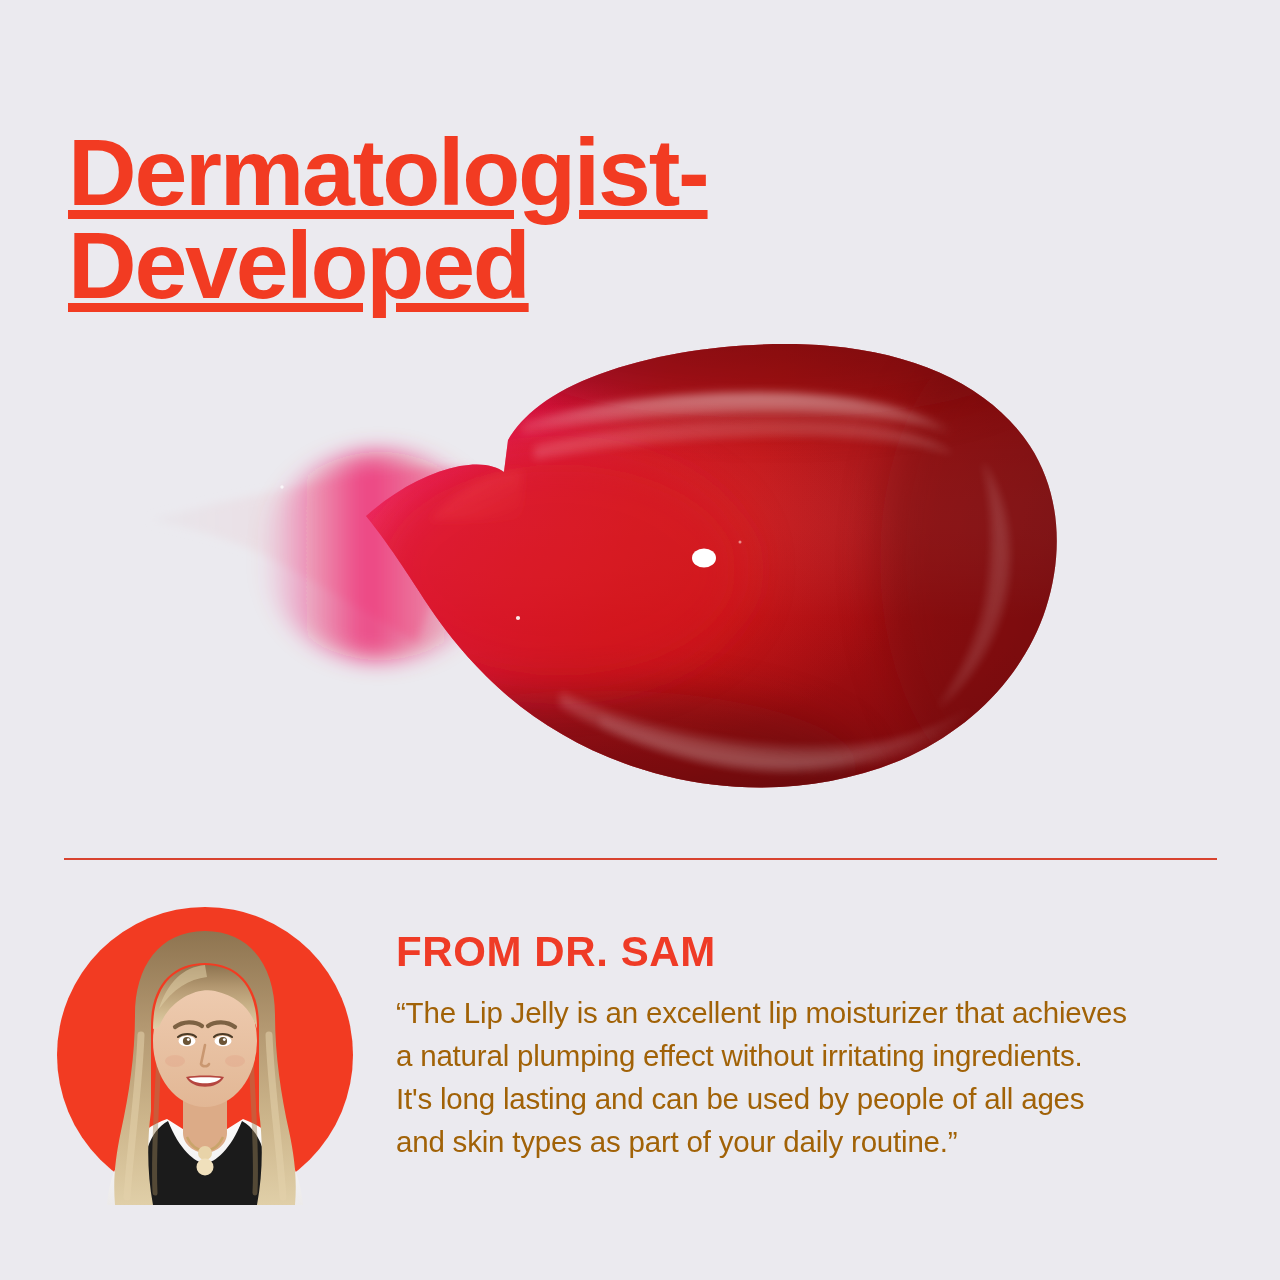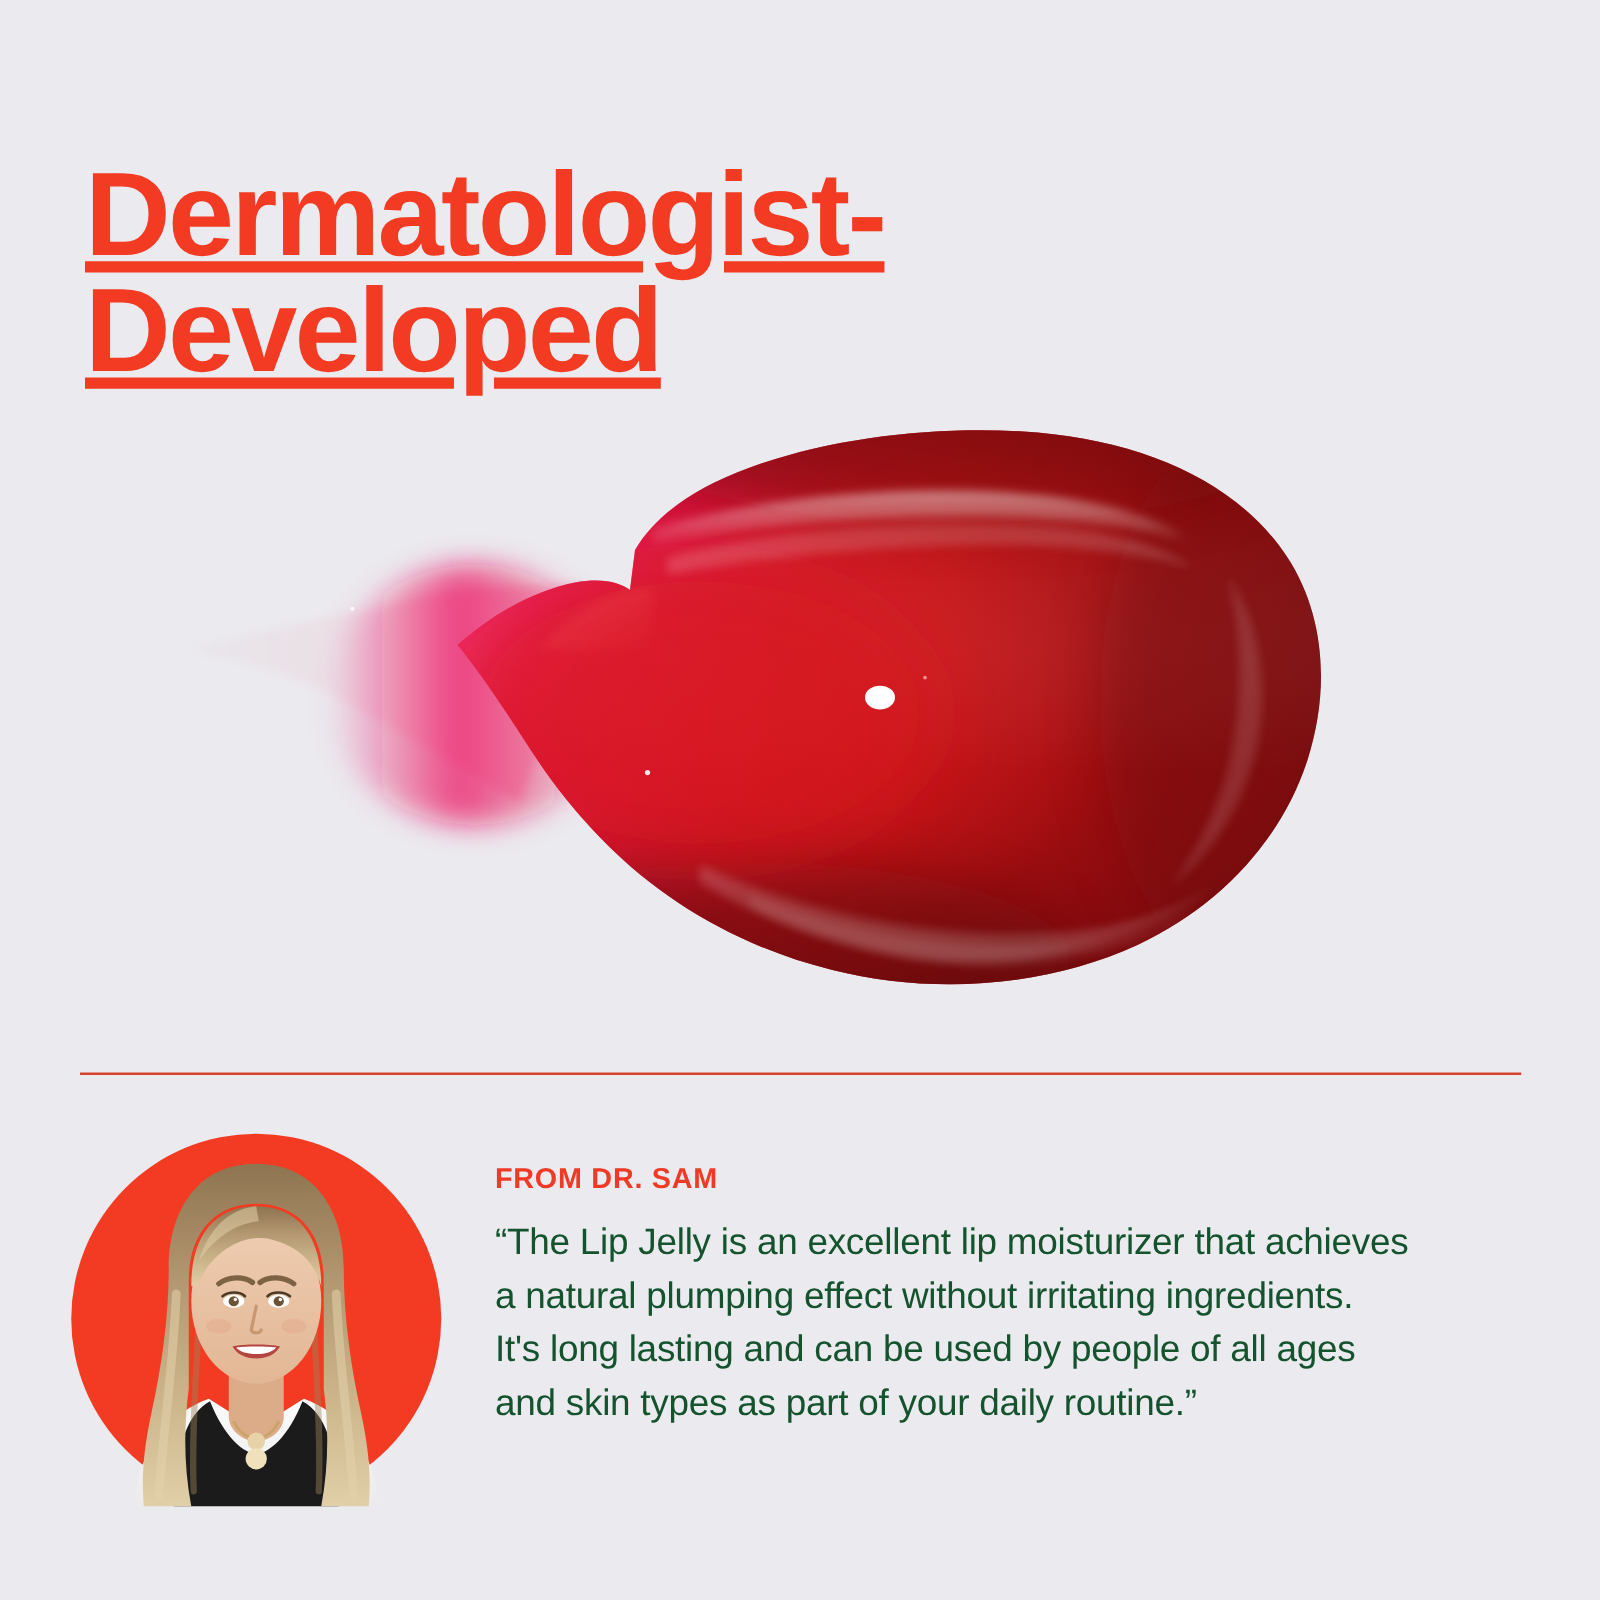--- a/index.html
+++ b/index.html
@@ -88,29 +88,29 @@
 
   .quote-block {
     position: absolute;
     left: 396px;
     top: 36px;
     width: 810px;
   }
 
   .quote-title {
     color: #ef3b26;
-    font-size: 23px;
+    font-size: 42px;
     font-weight: 700;
     letter-spacing: 0.6px;
     margin: 0 0 18px 0;
     line-height: 1;
   }
 
   .quote-body {
-    color: #14532d;
+    color: #a16207;
     font-size: 29.5px;
     font-weight: 400;
     line-height: 43px;
     letter-spacing: -0.2px;
     margin: 0;
     white-space: pre-line;
   }
 </style>
 </head>
 <body>

